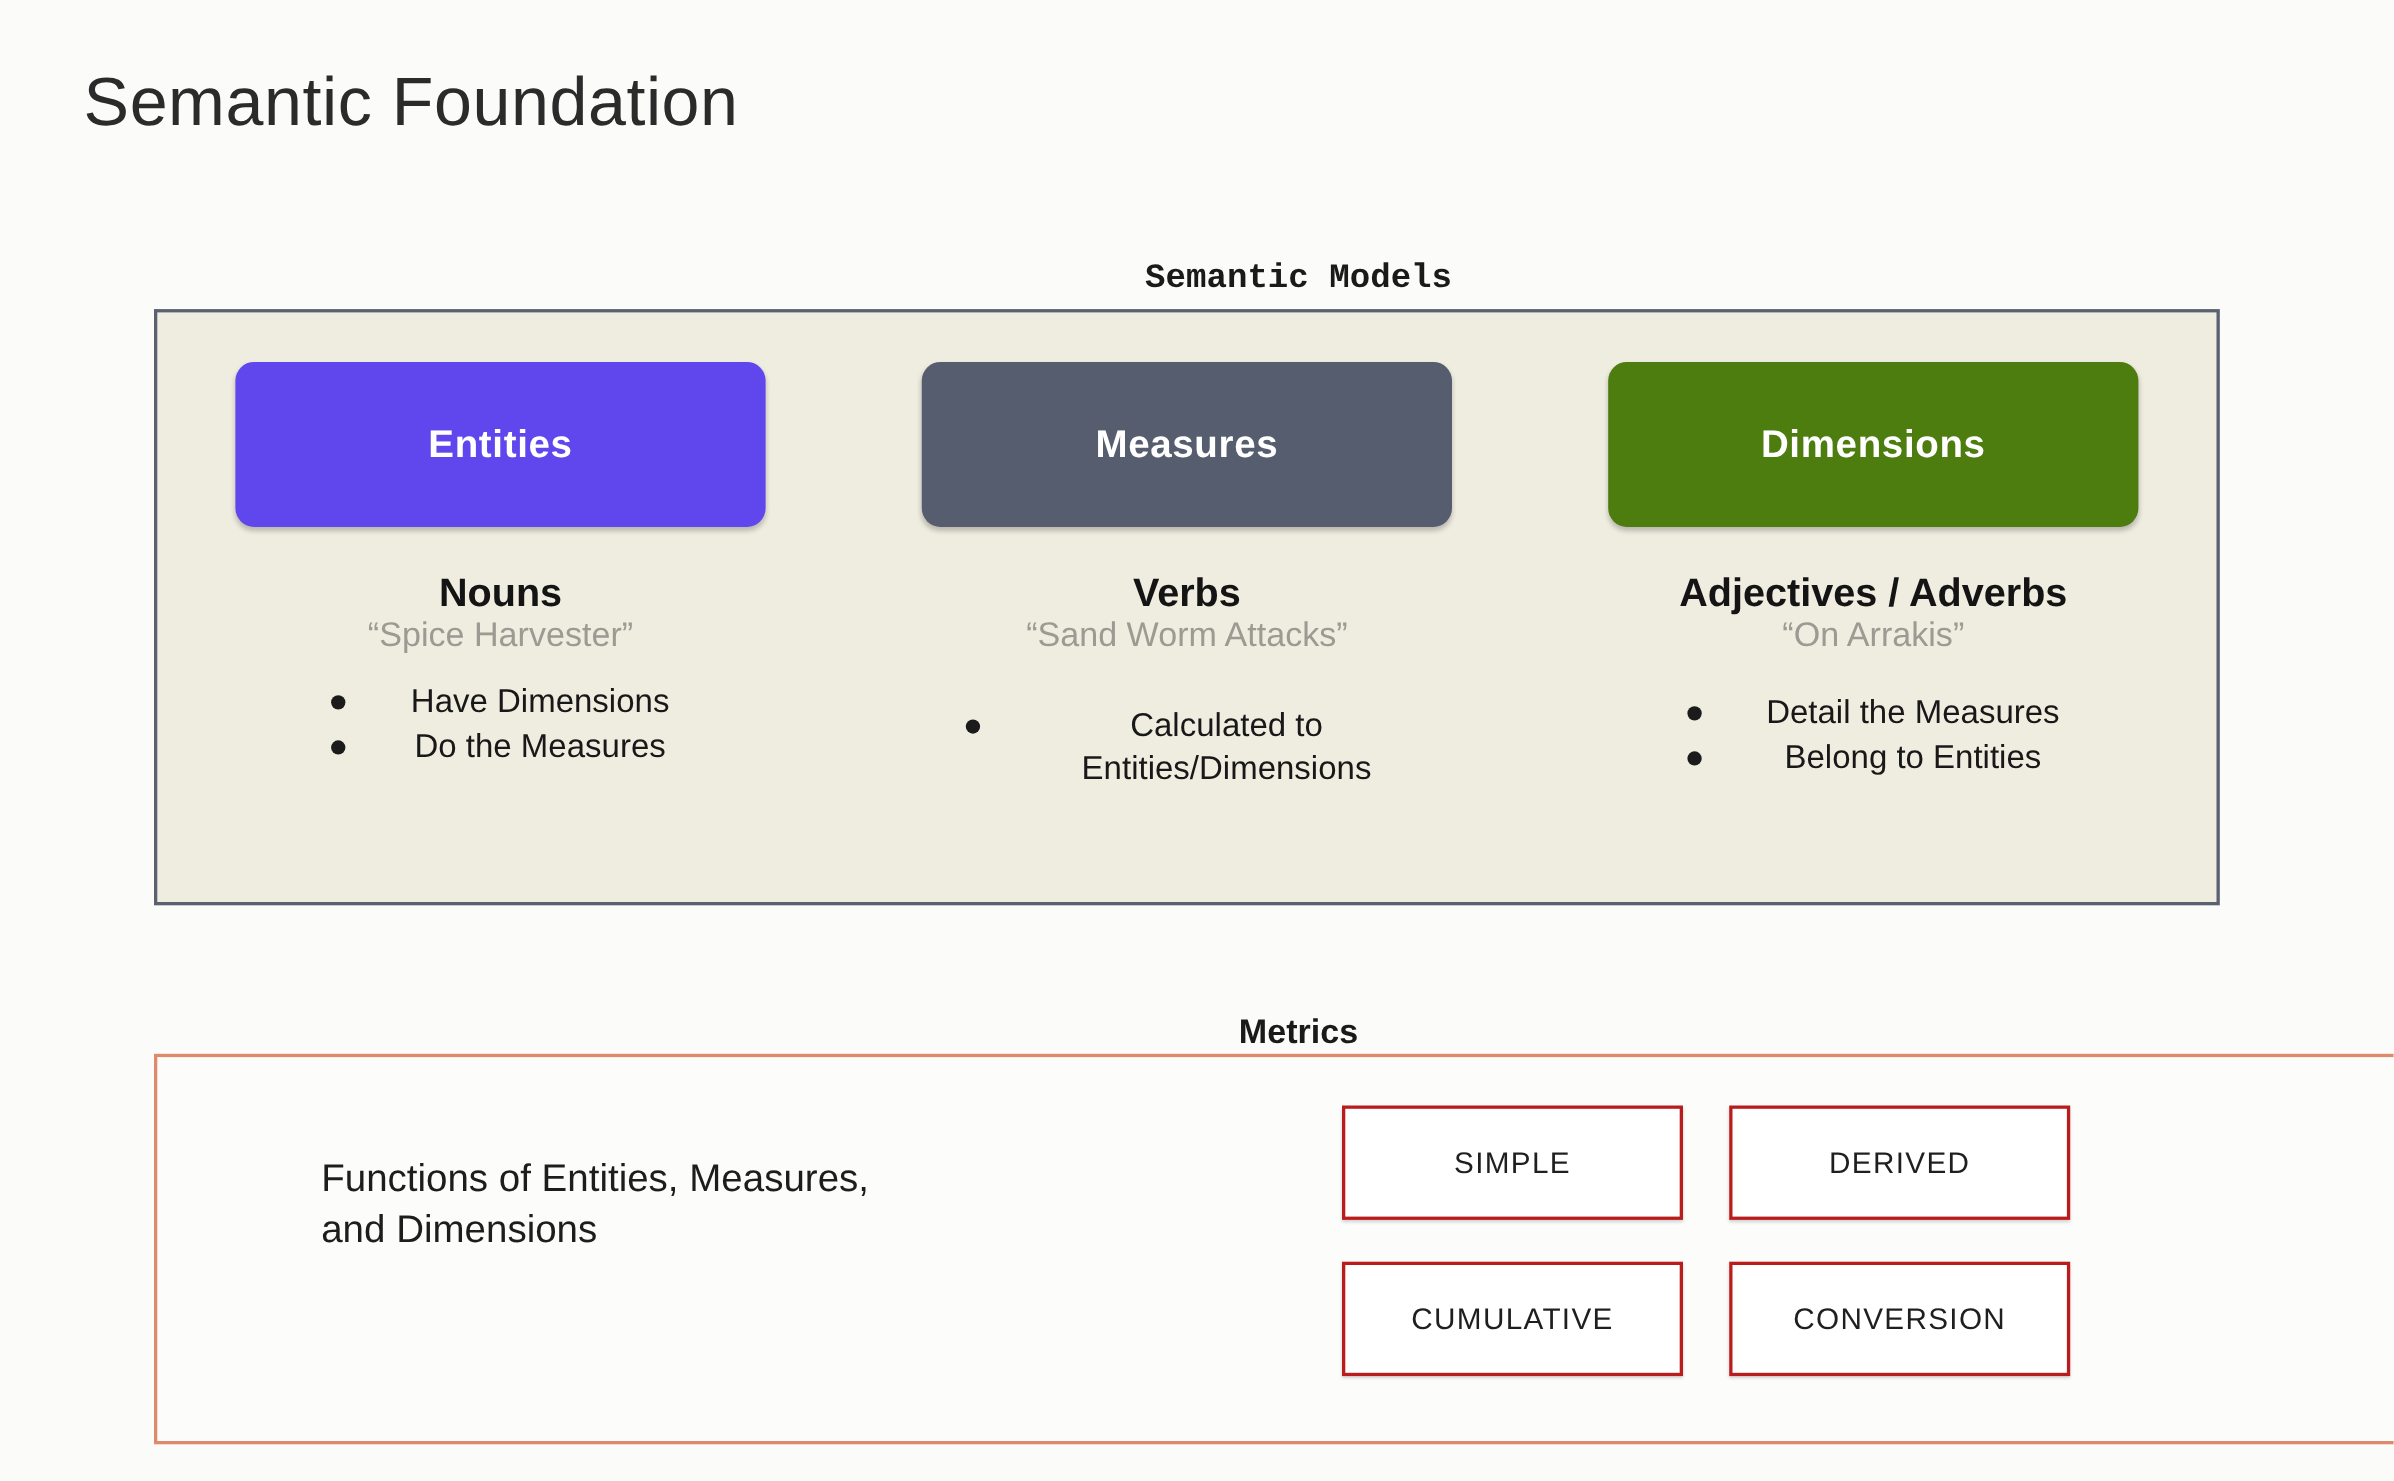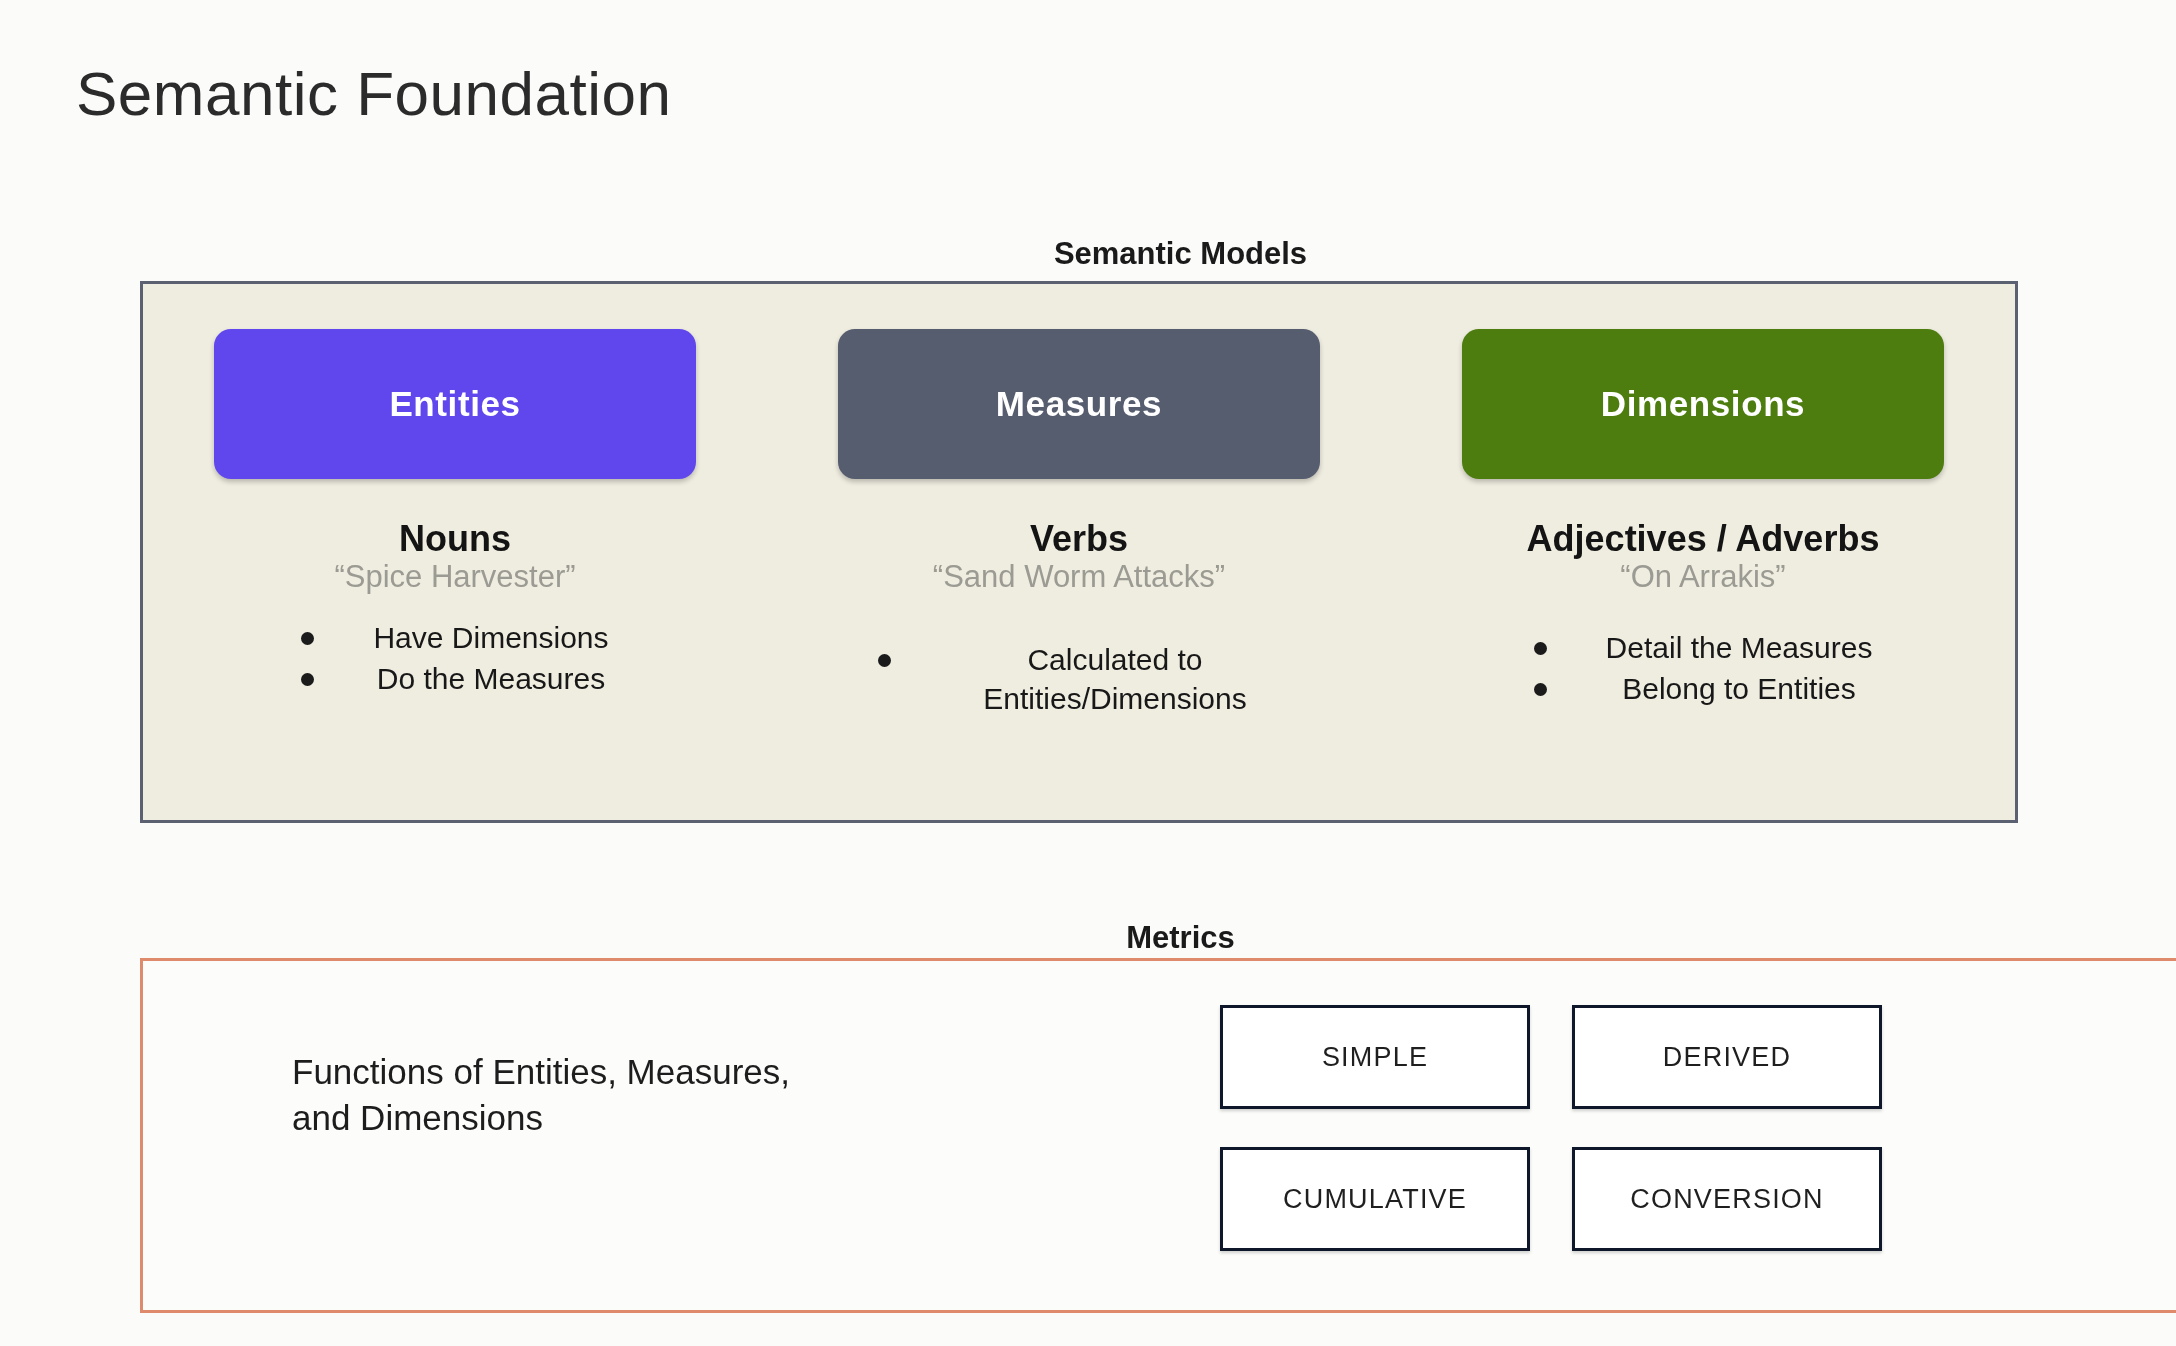--- a/index.html
+++ b/index.html
@@ -35,20 +35,21 @@
     font-size: 31px;
     font-weight: bold;
     color: #1a1a1a;
     text-align: center;
     white-space: nowrap;
   }
   #caption-semantic-models {
     left: 0; right: 0;
     top: 236px;
     margin-left: 185px;
+    font-family: Liberation Mono, monospace;
   }
   #caption-metrics {
     left: 0; right: 0;
     top: 920px;
     margin-left: 185px;
   }
 
   
   .models-panel {
     position: absolute;
@@ -159,21 +160,21 @@
     position: absolute;
     left: 1077px;
     top: 44px;
     display: grid;
     grid-template-columns: 310px 310px;
     grid-template-rows: 104px 104px;
     column-gap: 42px;
     row-gap: 38px;
   }
   .metric-box {
-    border: 3px solid #0f172a;
+    border: 3px solid #b91c1c;
     background: #ffffff;
     display: flex;
     align-items: center;
     justify-content: center;
     font-size: 27px;
     letter-spacing: 1.2px;
     color: #1f1f1f;
     box-sizing: border-box;
     box-shadow: 0 2px 3px rgba(0,0,0,0.18);
   }

